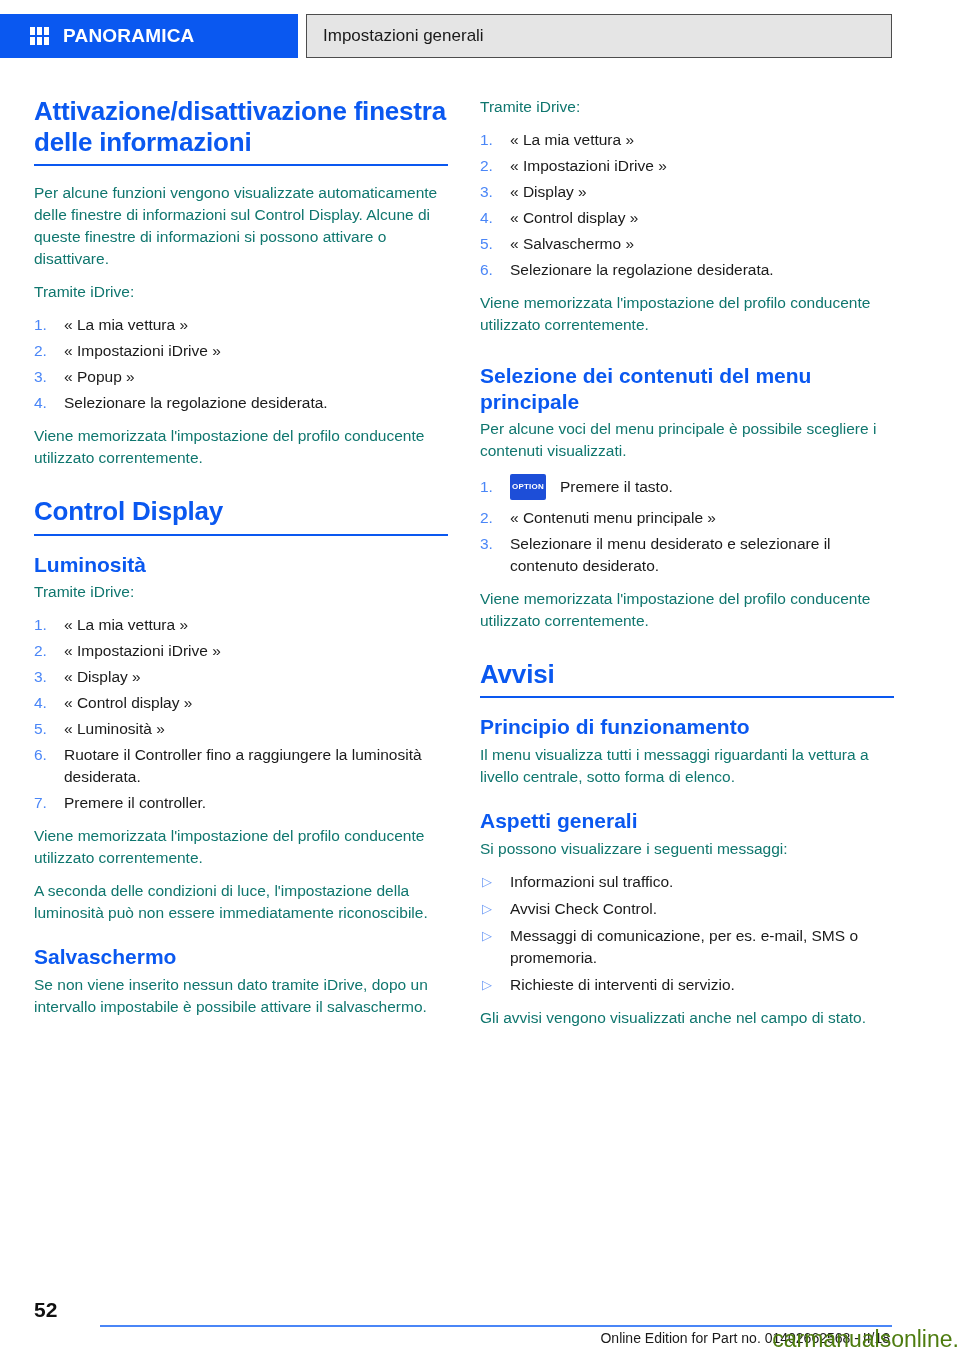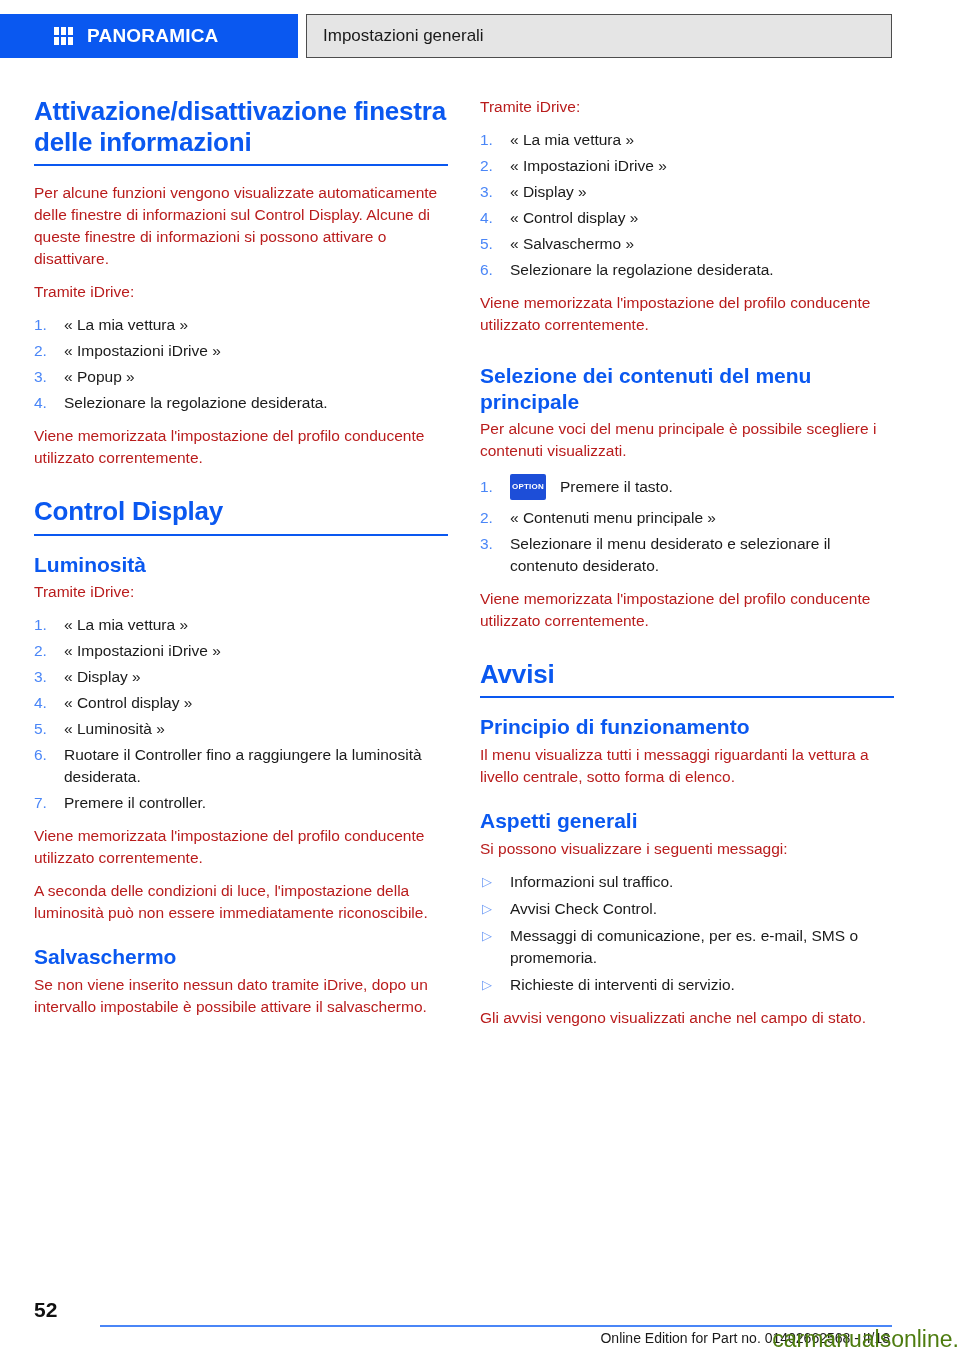--- a/index.html
+++ b/index.html
@@ -26,21 +26,21 @@
   }
   .header-tab-overview {
     position: absolute;
     left: 0;
     top: 0;
     width: 298px;
     height: 44px;
     background: #0a58f0;
     display: flex;
     align-items: center;
-    padding-left: 54px;
+    padding-left: 30px;
     box-sizing: border-box;
   }
   .grid-icon {
     width: 19px;
     height: 19px;
     display: grid;
     grid-template-columns: repeat(3, 5px);
     grid-template-rows: repeat(2, 8px);
     gap: 2px 2px;
     flex: none;
@@ -110,21 +110,21 @@
     color: #0a58f0;
     font-size: 21px;
     font-weight: bold;
     line-height: 1.22;
     margin: 0 0 4px 0;
   }
   p.body-text {
     font-size: 15.5px;
     line-height: 1.42;
     margin: 0 0 11px 0;
-    color: #b91c1c;
+    color: #0f766e;
   }
   p.body-text:last-child { margin-bottom: 0; }
   .spacer-md { height: 16px; }
   .spacer-sm { height: 9px; }
 
   
   ol.steps {
     list-style: none;
     margin: 0 0 11px 0;
     padding: 0;

